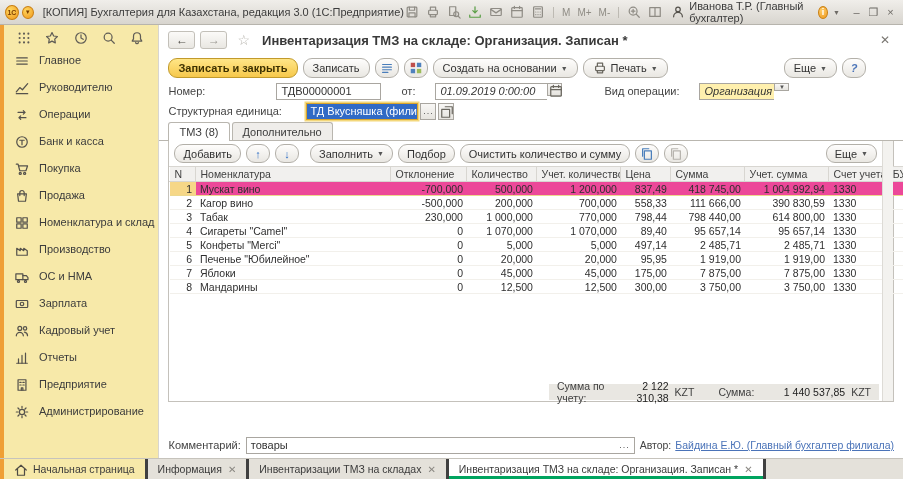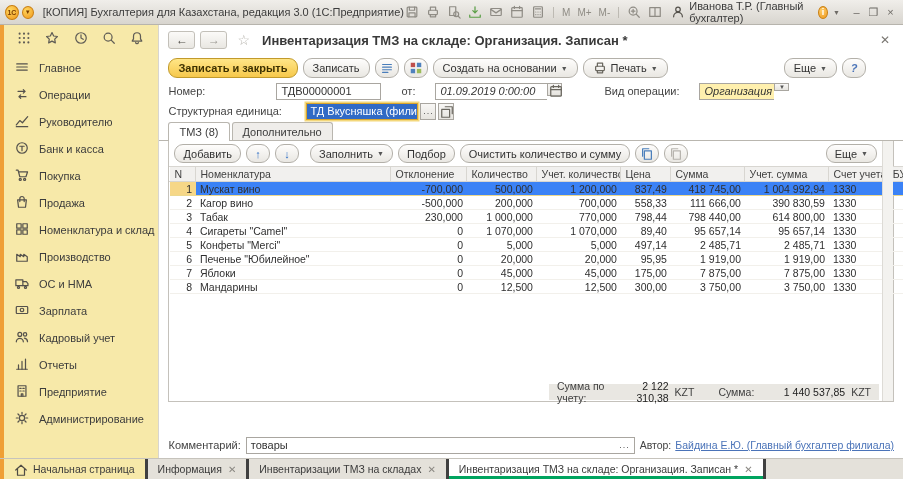--- a/index.html
+++ b/index.html
@@ -36,21 +36,21 @@
   .win-controls { display:flex; align-items:center; gap:2px; margin-left:4px; }
   .win-controls span { width:15px; text-align:center; color:#6e6b66; font-size:11px; }
 
   
   .mid { flex:1; display:flex; min-height:0; }
   .accent { flex:0 0 4px; background:#ef9f35; }
   .sidebar { flex:0 0 126px; background:#f7e9a9; display:flex; flex-direction:column; }
   .side-top { height:26px; display:flex; align-items:center; justify-content:space-evenly; color:#5f5c55; }
   .side-top .icon { width:15px; height:15px; }
   .side-menu { flex:1; padding-top:3px; }
-  .side-item { height:27px; display:flex; align-items:center; gap:9px; padding:0 4px 0 11px;
+  .side-item { height:27px; display:flex; gap:9px; padding:0 4px 0 11px;
     color:#3c3c3c; cursor:pointer; white-space:nowrap; overflow:hidden; }
   .side-item .icon { flex:0 0 15px; width:15px; height:15px; color:#55524c; }
   .icon svg { display:block; }
 
   .content { flex:1; min-width:0; background:#fff; border-left:1px solid #d8d5cf;
     display:flex; flex-direction:column; }
 
   
   .win-header { flex:0 0 30px; display:flex; align-items:center; gap:5px; padding:0 9px; }
   .nav-btn { width:27px; height:18px; border:1px solid #c3c0b9; border-radius:3px;
@@ -122,21 +122,21 @@
   table.grid { border-collapse:collapse; table-layout:fixed; width:100%; font-size:10.5px; }
   table.grid th { background:#f1f0ee; border:1px solid #d8d6d1; border-left:none;
     font-weight:normal; color:#3f3f3f; text-align:left; padding:1px 4px;
     white-space:nowrap; overflow:hidden; height:14px; }
   table.grid th:first-child { border-left:1px solid #d8d6d1; border-left-color:transparent; }
   table.grid td { padding:0 4px; height:14px; white-space:nowrap; overflow:hidden;
     border-bottom:1px solid #f2f0eb; color:#2f2f2f; }
   td.c-n { text-align:right; padding-right:5px; }
   td.c-num { text-align:right; padding-right:14px; }
   td.c-acc { text-align:left; }
-  tr.selected td { background:#3b82f6; border-top:1px solid #ecd88e; border-bottom:1px solid #ecd88e; }
+  tr.selected td { background:#ec4899; border-top:1px solid #ecd88e; border-bottom:1px solid #ecd88e; }
   tr.selected td.c-n { background:#f6d787; }
 
   .spacer { flex:1; }
   .totals { flex:0 0 19px; display:flex; justify-content:flex-end; align-items:center; padding:1px 3px; }
   .totals-box { background:#e9e7e2; height:16px; display:flex; align-items:center;
     padding:0 8px; gap:6px; font-size:10.5px; color:#3f3f3f; width:330px; }
   .totals-box .val { text-align:right; flex:1; color:#222; }
   .totals-box .val2 { text-align:right; width:92px; color:#222; }
 
   
@@ -286,34 +286,34 @@
             <span class="icon">
               <svg width="14" height="14" viewBox="0 0 16 16" fill="none" stroke="currentColor" stroke-width="1.4" stroke-linecap="round" stroke-linejoin="round">
                 <path d="M2 4.5h12M2 8h12M2 11.5h12"></path>
               </svg>
             </span>
             <span>Главное</span>
           </div>
           <div class="side-item">
             <span class="icon">
               <svg width="14" height="14" viewBox="0 0 16 16" fill="none" stroke="currentColor" stroke-width="1.4" stroke-linecap="round" stroke-linejoin="round">
+                <path d="M1.5 12.5l4-5 3 2.5 6-7"></path>
+                <path d="M1.5 14.5h13"></path>
+              </svg>
+            </span>
+            <span>Руководителю</span>
+          </div>
+          <div class="side-item">
+            <span class="icon">
+              <svg width="14" height="14" viewBox="0 0 16 16" fill="none" stroke="currentColor" stroke-width="1.4" stroke-linecap="round" stroke-linejoin="round">
                 <path d="M3.5 5h8m0 0L9.5 3m2 2-2 2"></path>
                 <path d="M12.5 11h-8m0 0 2-2m-2 2 2 2"></path>
               </svg>
             </span>
             <span>Операции</span>
-          </div>
-          <div class="side-item">
-            <span class="icon">
-              <svg width="14" height="14" viewBox="0 0 16 16" fill="none" stroke="currentColor" stroke-width="1.4" stroke-linecap="round" stroke-linejoin="round">
-                <path d="M1.5 12.5l4-5 3 2.5 6-7"></path>
-                <path d="M1.5 14.5h13"></path>
-              </svg>
-            </span>
-            <span>Руководителю</span>
           </div>
           <div class="side-item">
             <span class="icon">
               <svg width="14" height="14" viewBox="0 0 16 16" fill="none" stroke="currentColor" stroke-width="1.4" stroke-linecap="round" stroke-linejoin="round">
                 <circle cx="8" cy="8" r="6"></circle>
                 <path d="M5.5 6h5M8 6v5"></path>
               </svg>
             </span>
             <span>Банк и касса</span>
           </div>

